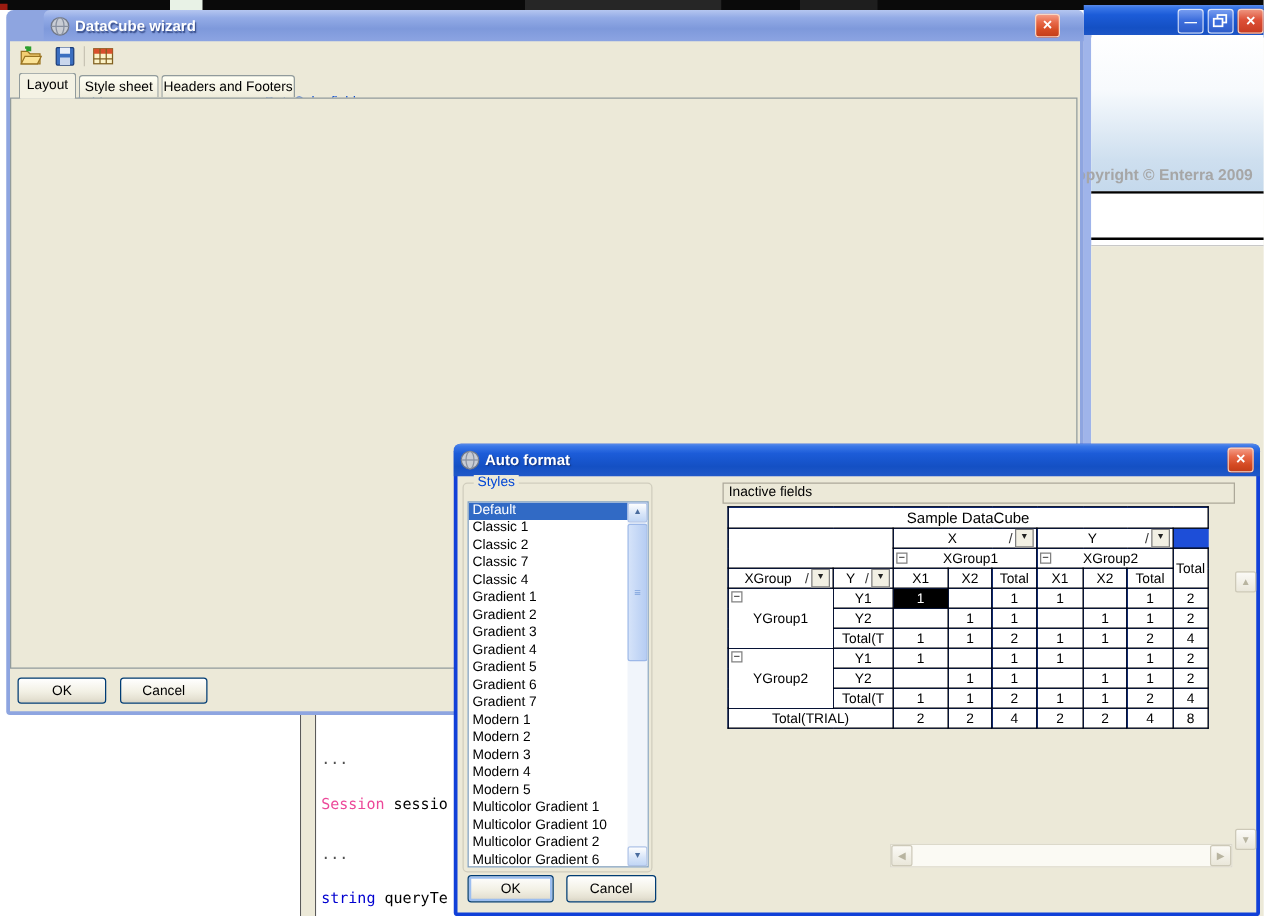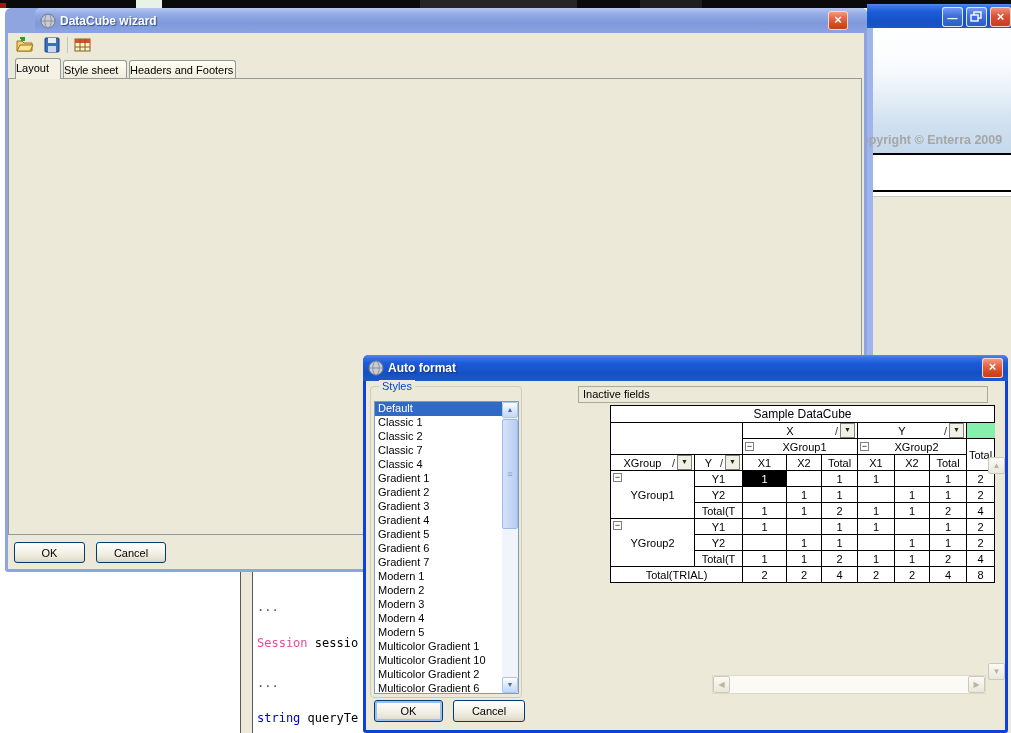--- a/index.html
+++ b/index.html
@@ -33,40 +33,40 @@
   .stack .add{color:#18A018;font-weight:bold;font-size:17px;line-height:18px;height:20px;}
   .stack .del{color:#B8B8B8;font-weight:bold;font-size:15px;line-height:16px;}
   .stack.red .del{color:#CC1111;}
   
   .xpbtn{position:absolute;border:1px solid #003C74;border-radius:3px;box-sizing:border-box;
     background:linear-gradient(180deg,#FFFFFF,#F2F0E4 55%,#E5E1D2 85%,#D8D4C4);
     font-size:11px;text-align:center;display:flex;align-items:center;justify-content:center;}
   .xpbtn.focus{box-shadow:inset 0 0 0 2px #9CBEF0;}
   
   .tab{position:absolute;height:18px;border:1px solid #919B9C;border-bottom:none;border-radius:3px 3px 0 0;
-    background:linear-gradient(180deg,#FFFFF4,#EFECDB);font-size:11px;text-align:left;
+    background:linear-gradient(180deg,#FFFFF4,#EFECDB);font-size:11px;text-align:center;
     padding-top:3px;box-sizing:border-box;z-index:1;}
   .tab.active{top:25px;height:21px;background:#F4F2E4;z-index:3;}
   .tabpage{position:absolute;border:1px solid #919B9C;background:#ECE9D8;box-sizing:border-box;z-index:2;}
   
   .pg{position:absolute;background:#fff;border:1px solid #ACA899;box-sizing:border-box;overflow:hidden;}
   .pgcat{display:flex;align-items:center;height:16px;background:#D6D2C2;border-bottom:1px solid #C5C1B0;
     font-weight:bold;box-sizing:border-box;}
   .pgrow{display:flex;height:16px;border-bottom:1px solid #DCD8C8;box-sizing:border-box;}
   .pgmargin{width:14px;background:#D6D2C2;flex:none;}
   .pgname{width:100px;flex:none;padding:1px 0 0 3px;border-right:1px solid #DCD8C8;
     white-space:nowrap;overflow:hidden;box-sizing:border-box;}
   .pgval{flex:1;padding:1px 0 0 4px;white-space:nowrap;overflow:hidden;}
   .pgval.b{font-weight:bold;}
   .mbox{display:inline-block;width:9px;height:9px;border:1px solid #808080;background:#fff;
     font-size:9px;line-height:7px;text-align:center;box-sizing:border-box;flex:none;}
   .pgtoolbtn{position:absolute;top:0;width:22px;height:20px;border-radius:2px;}
   .pgtoolbtn.toggled{border:1px solid #316AC5;background:#CFDEF4;box-sizing:border-box;}
   
-  table.pv{border-collapse:collapse;table-layout:fixed;background:#86efac;font-size:11px;margin-left:28px;}
+  table.pv{border-collapse:collapse;table-layout:fixed;background:#1d4ed8;font-size:11px;}
   table.pv td{border:1px solid #000;text-align:center;height:16px;padding:0 1px;
     white-space:nowrap;overflow:hidden;box-sizing:border-box;background:#fff;}
   table.pv td.tt{height:17px;font-size:12px;}
   table.pv td.noborder{border:none;background:transparent;}
   table.pv td.selcell{background:#000;color:#fff;}
   .fcell{display:flex;align-items:center;height:100%;padding:0 1px;}
   .fcell .flab{flex:1;text-align:center;overflow:hidden;}
   .fcell .slash{margin-right:2px;color:#333;}
   .fbox{width:13px;height:13px;flex:none;border:1px solid #808080;background:#F2F0E4;
     font-size:7px;line-height:12px;text-align:center;color:#222;}

